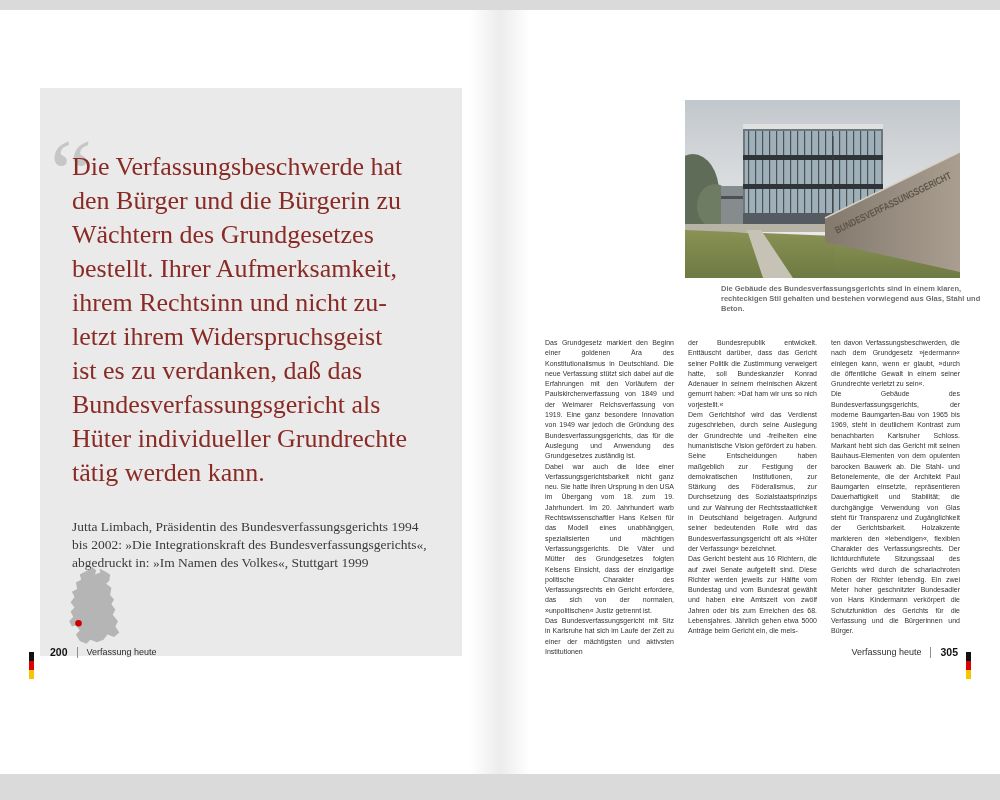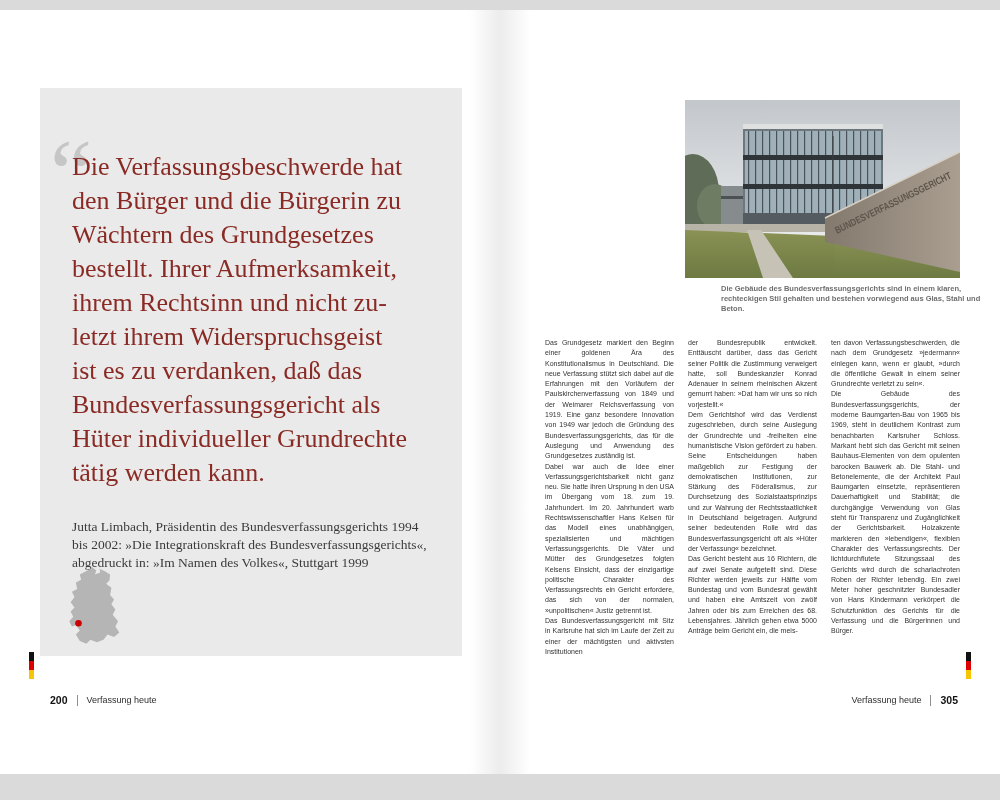--- a/index.html
+++ b/index.html
@@ -34,21 +34,21 @@
   }
   .attribution {
     position:absolute; left:72px; top:506px; width:385px;
     font-family:"Liberation Serif", serif; font-size:13.5px; line-height:18px;
     color:#3a3a3a; white-space:pre-line;margin-top:12px;
   }
   .map { position:absolute; left:58px; top:566px; width:66px; height:79px; }
 
   
   .footer {
-    position:absolute; top:692px; height:16px;
+    position:absolute; top:644px; height:16px;
     display:flex; align-items:center; font-size:9px; color:#2e2e2e;
   }
   .footer.left { left:50px; }
   .footer.right { right:42px; }
   .footer .num { font-weight:bold; font-size:10.5px; color:#111; }
   .footer .sep { width:1px; height:11px; background:#8f8f8f; margin:0 9px; }
   .flag {
     position:absolute; width:5px; height:27px; top:652px;
     display:flex; flex-direction:column;
   }

